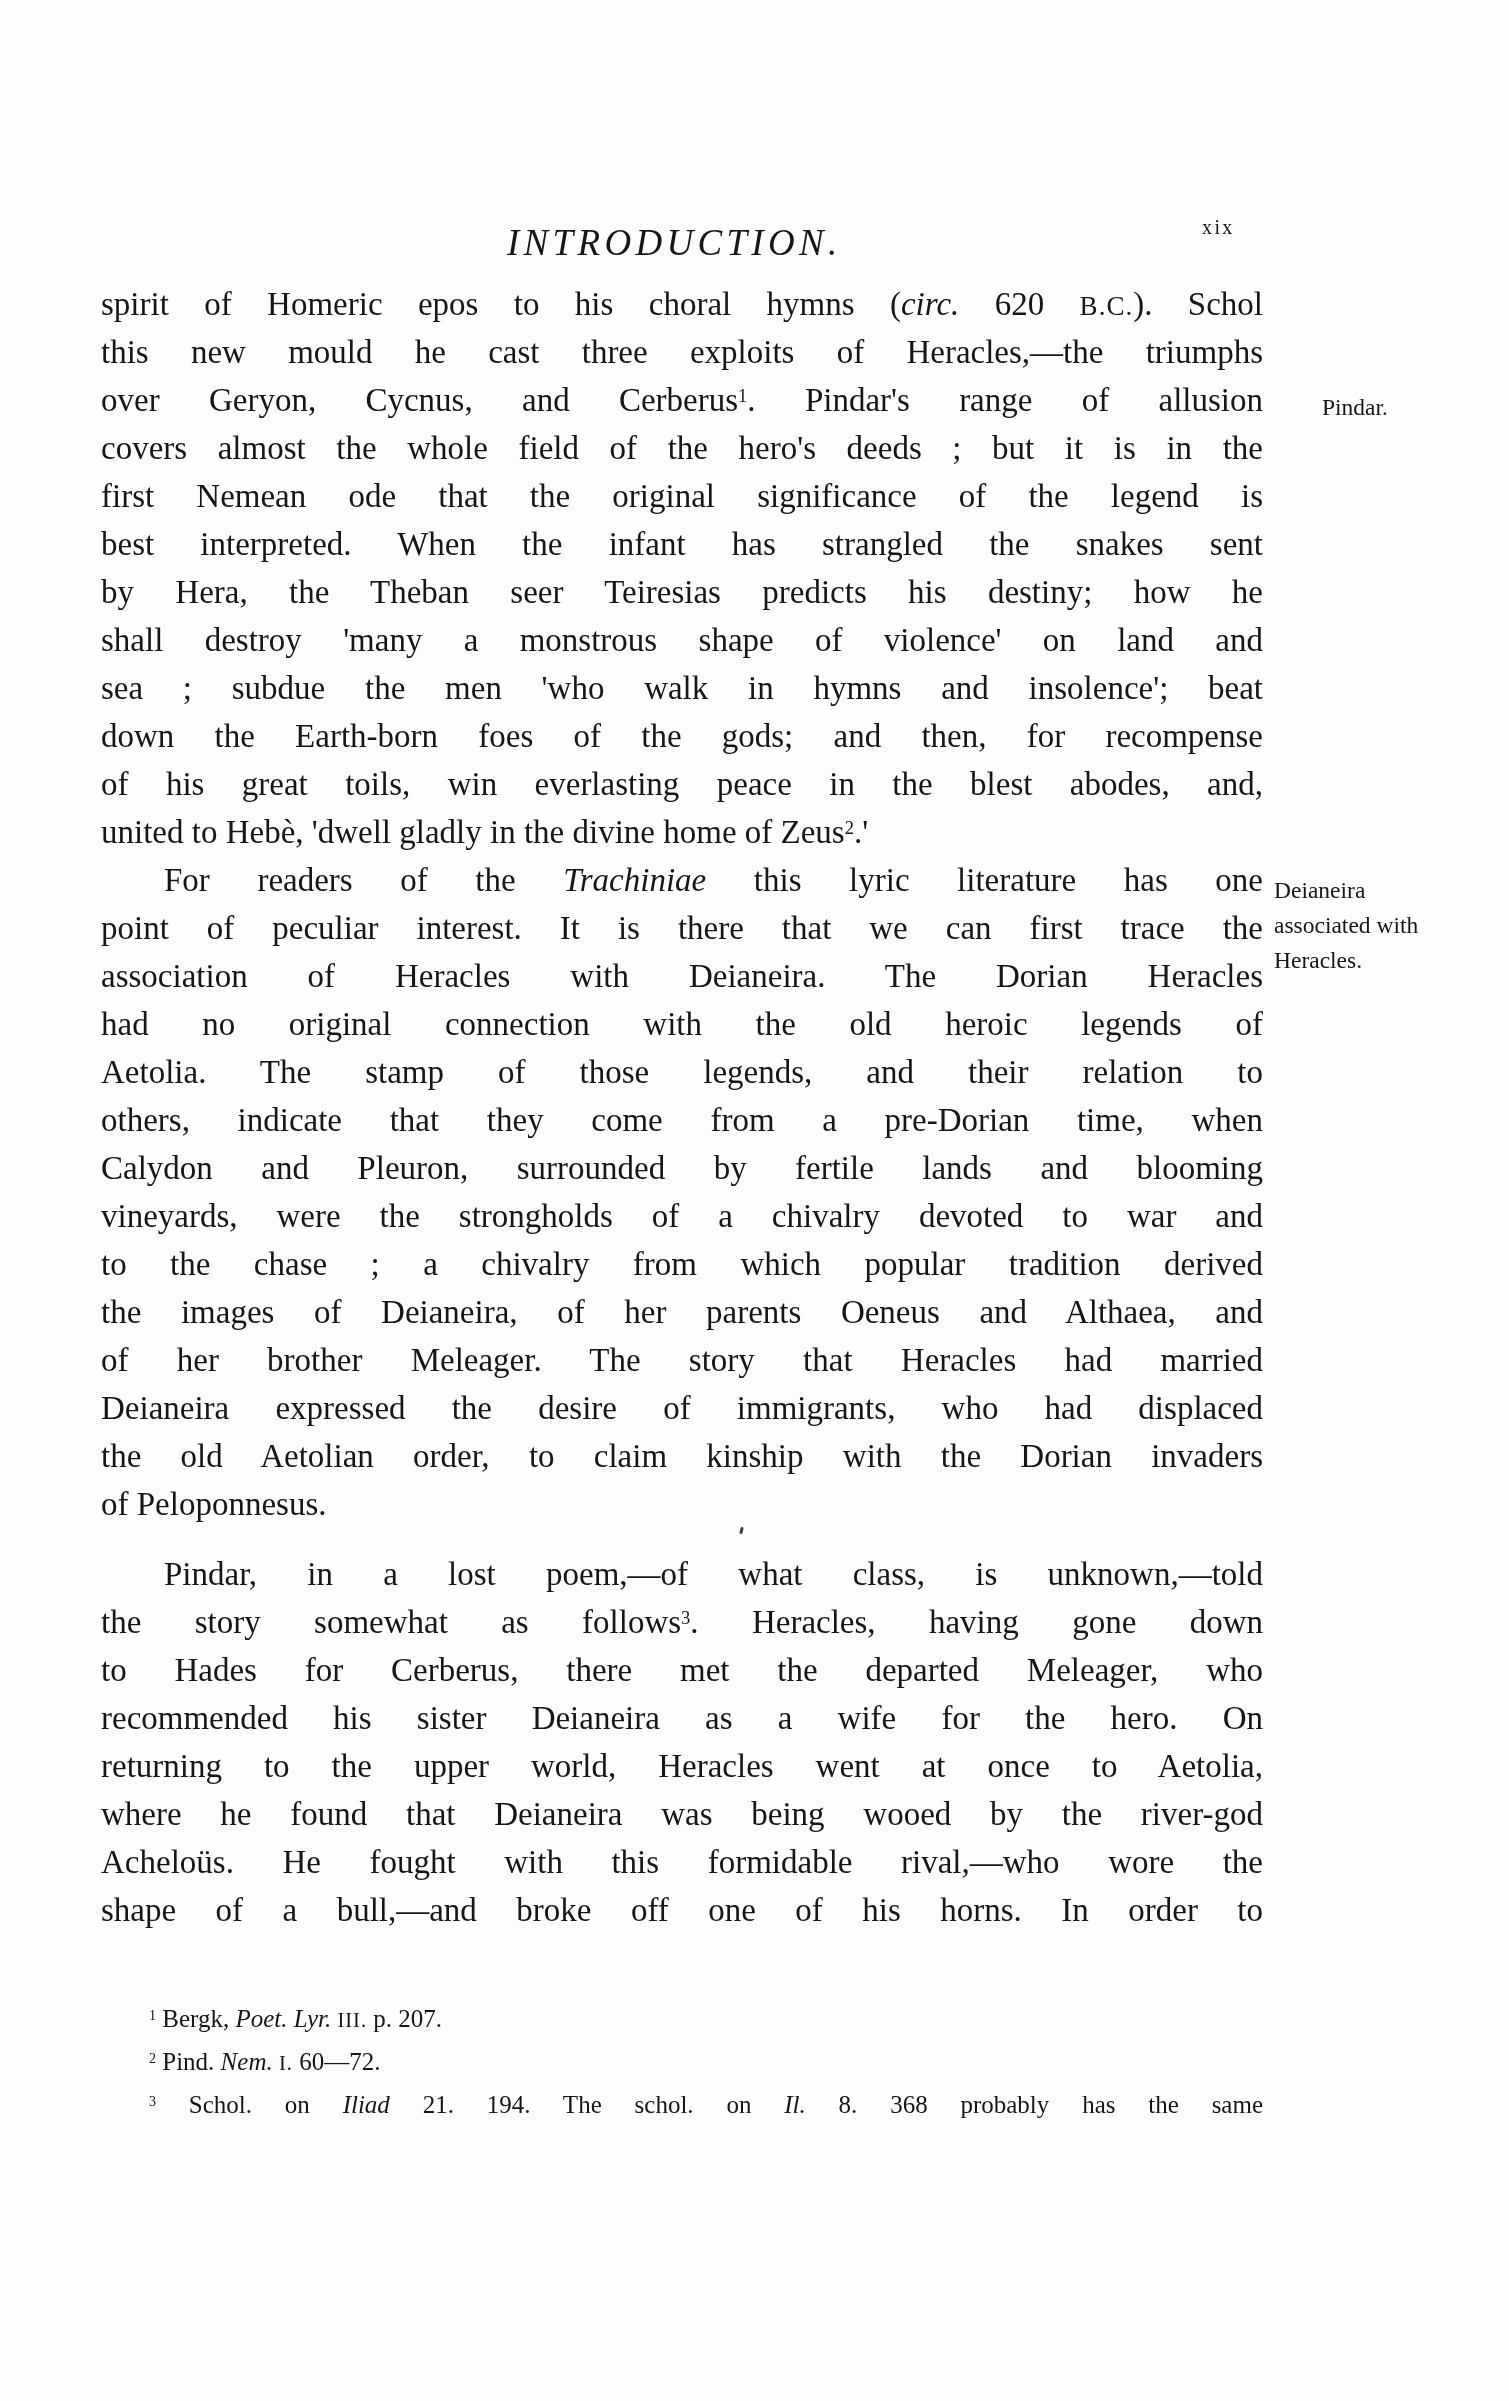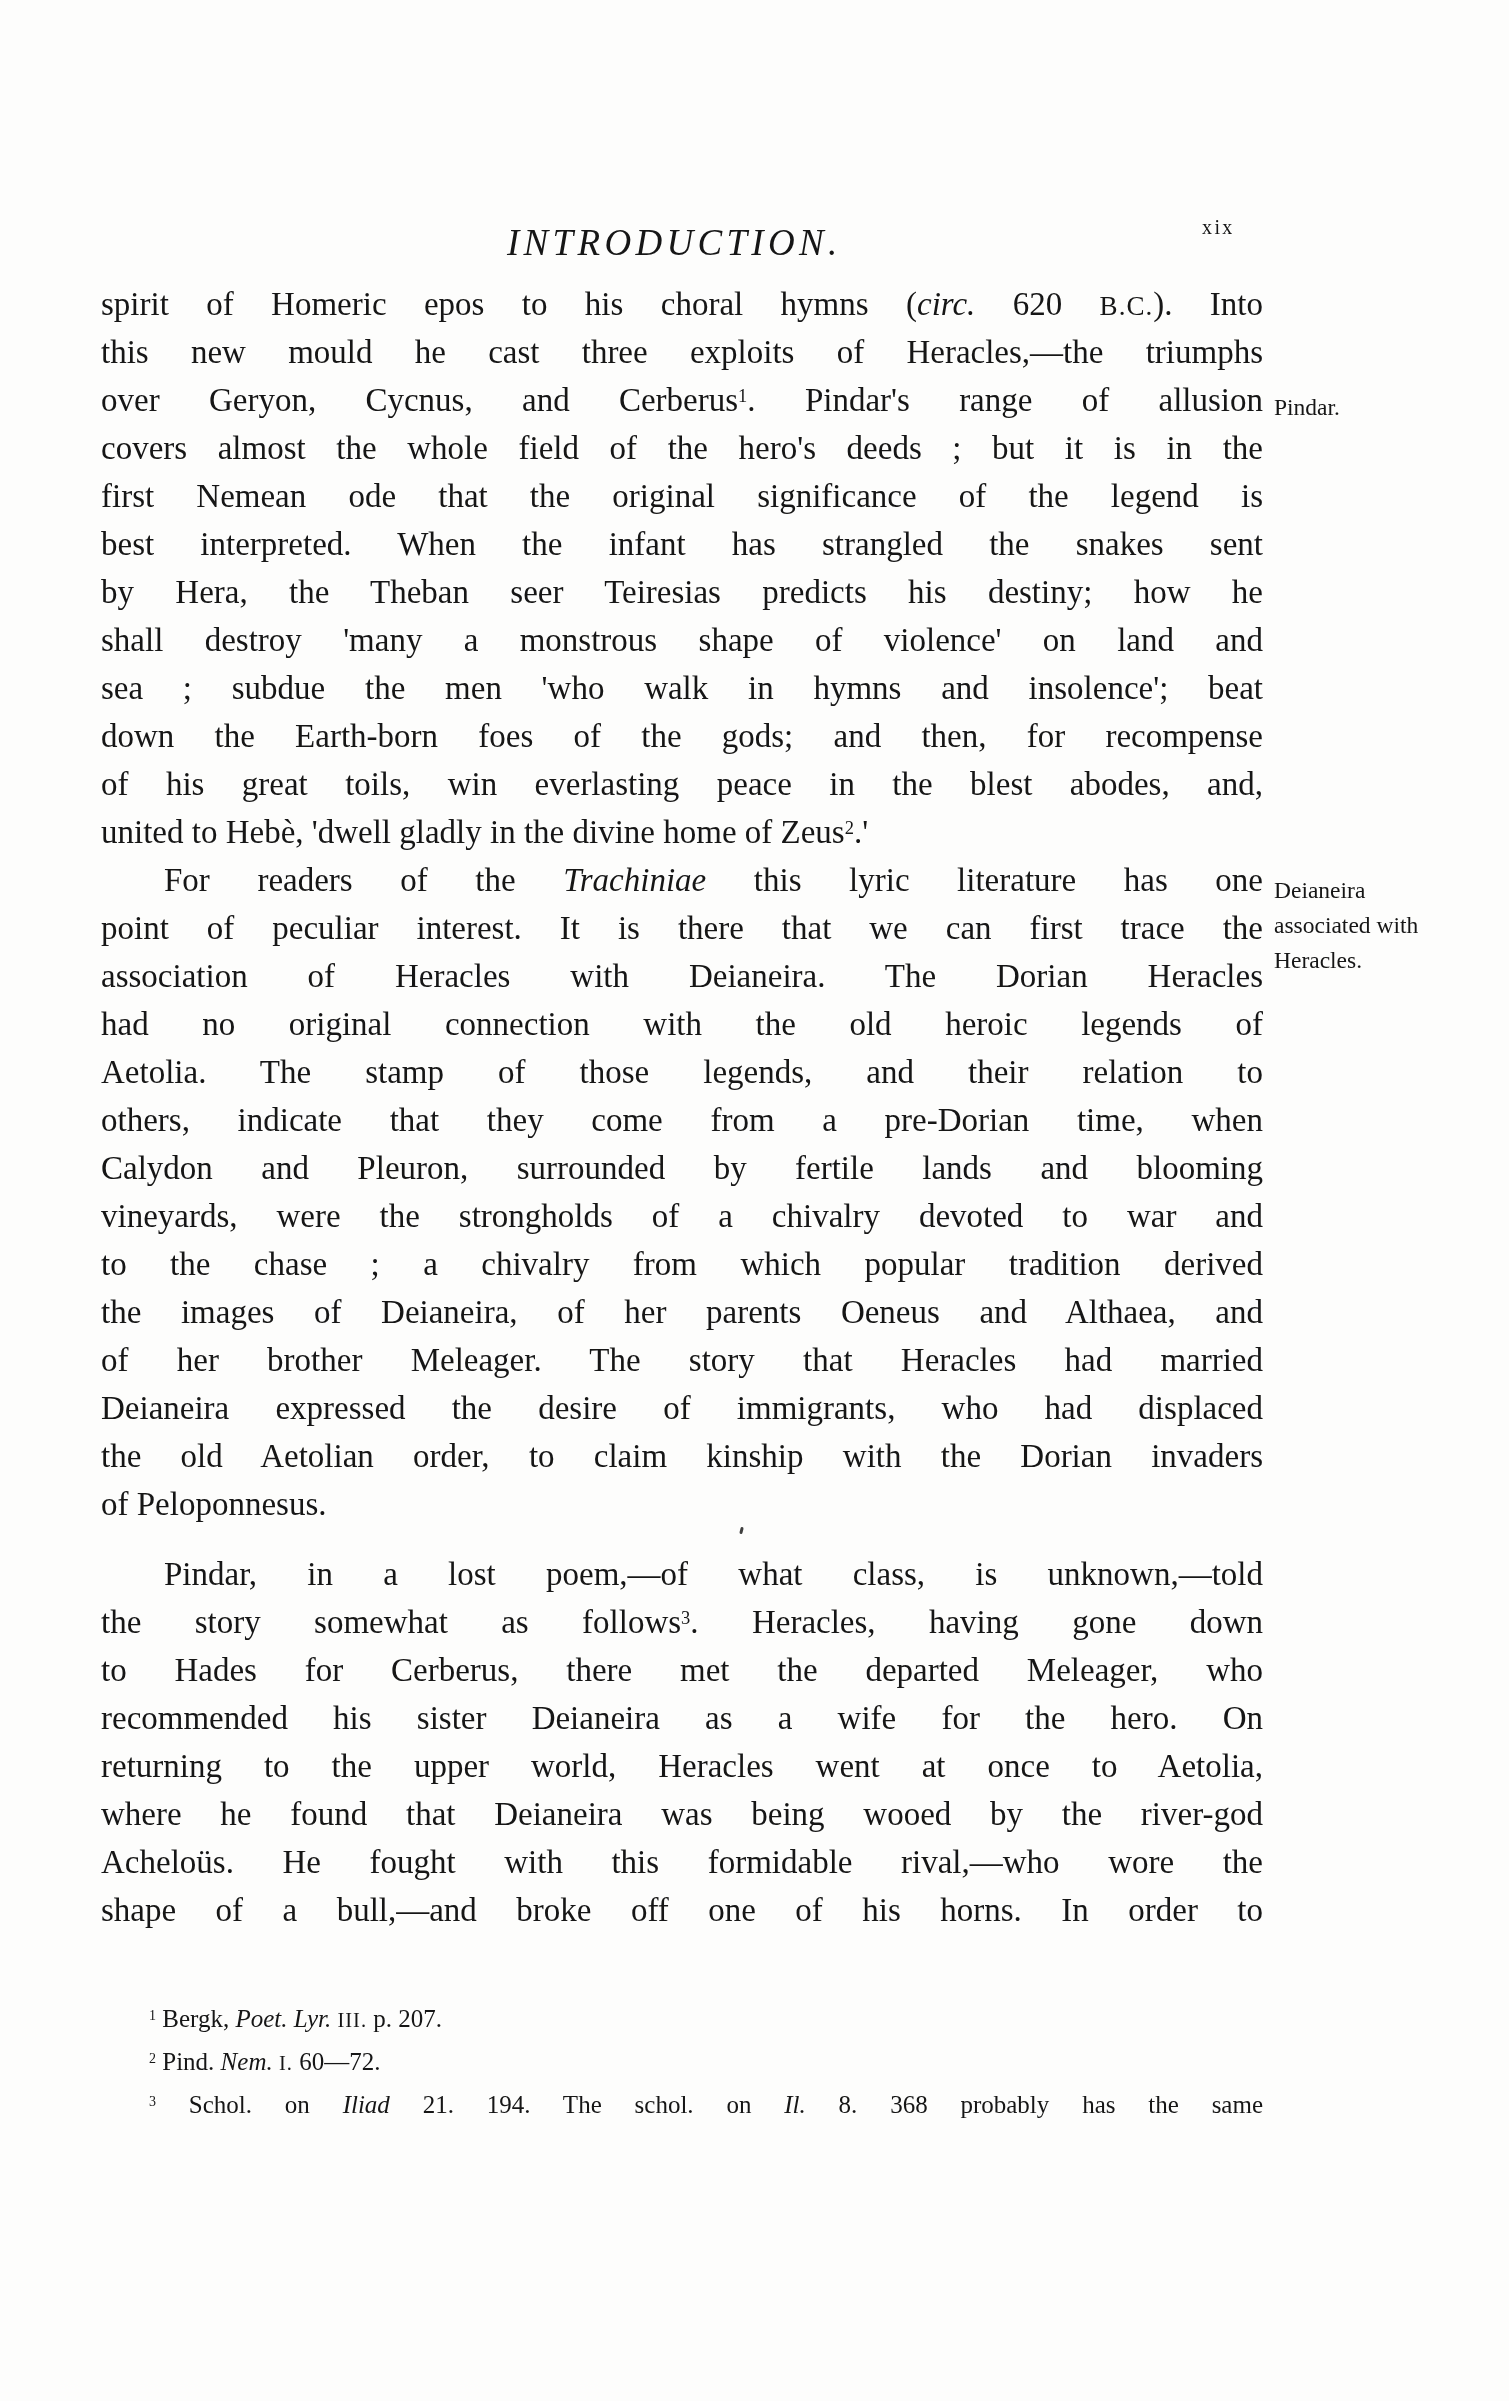--- a/index.html
+++ b/index.html
@@ -59,21 +59,21 @@
   .sc { font-size: 0.82em; letter-spacing: 1px; }
 
   
   .note {
     position: absolute;
     left: 1274px;
     width: 158px;
     font-size: 23.5px;
     line-height: 35px;
   }
-  .note1 { top: 390px; }
+  .note1 { top: 390px; margin-left: 48px; }
   .note2 { top: 873px; }
 
   
   #footnotes {
     position: absolute;
     left: 101px; top: 1998px;
     width: 1162px;
     font-size: 25px;
   }
   .fline {
@@ -98,21 +98,21 @@
 </head>
 <body>
 
 <div class="page">
 
   <div class="head-title">INTRODUCTION.</div>
 
   <div class="page-num">xix</div>
 
   <div id="body-text">
-      <div class="bline"><span>spirit of Homeric epos to his choral hymns (</span><span class="i">circ.</span><span> 620 </span><span class="sc">B.C.</span><span>).  Into</span></div>
+      <div class="bline"><span>spirit of Homeric epos to his choral hymns (</span><span class="i">circ.</span><span> 620 </span><span class="sc">B.C.</span><span>).  Schol</span></div>
       <div class="bline"><span>this new mould he cast three exploits of Heracles,—the triumphs</span></div>
       <div class="bline"><span>over Geryon, Cycnus, and Cerberus</span><sup>1</sup><span>.  Pindar's range of allusion</span></div>
       <div class="bline"><span>covers almost the whole field of the hero's deeds ; but it is in the</span></div>
       <div class="bline"><span>first Nemean ode that the original significance of the legend is</span></div>
       <div class="bline"><span>best interpreted.  When the infant has strangled the snakes sent</span></div>
       <div class="bline"><span>by Hera, the Theban seer Teiresias predicts his destiny; how he</span></div>
       <div class="bline"><span>shall destroy 'many a monstrous shape of violence' on land and</span></div>
       <div class="bline"><span>sea ; subdue the men 'who walk in hymns and insolence'; beat</span></div>
       <div class="bline"><span>down the Earth-born foes of the gods; and then, for recompense</span></div>
       <div class="bline"><span>of his great toils, win everlasting peace in the blest abodes, and,</span></div>

